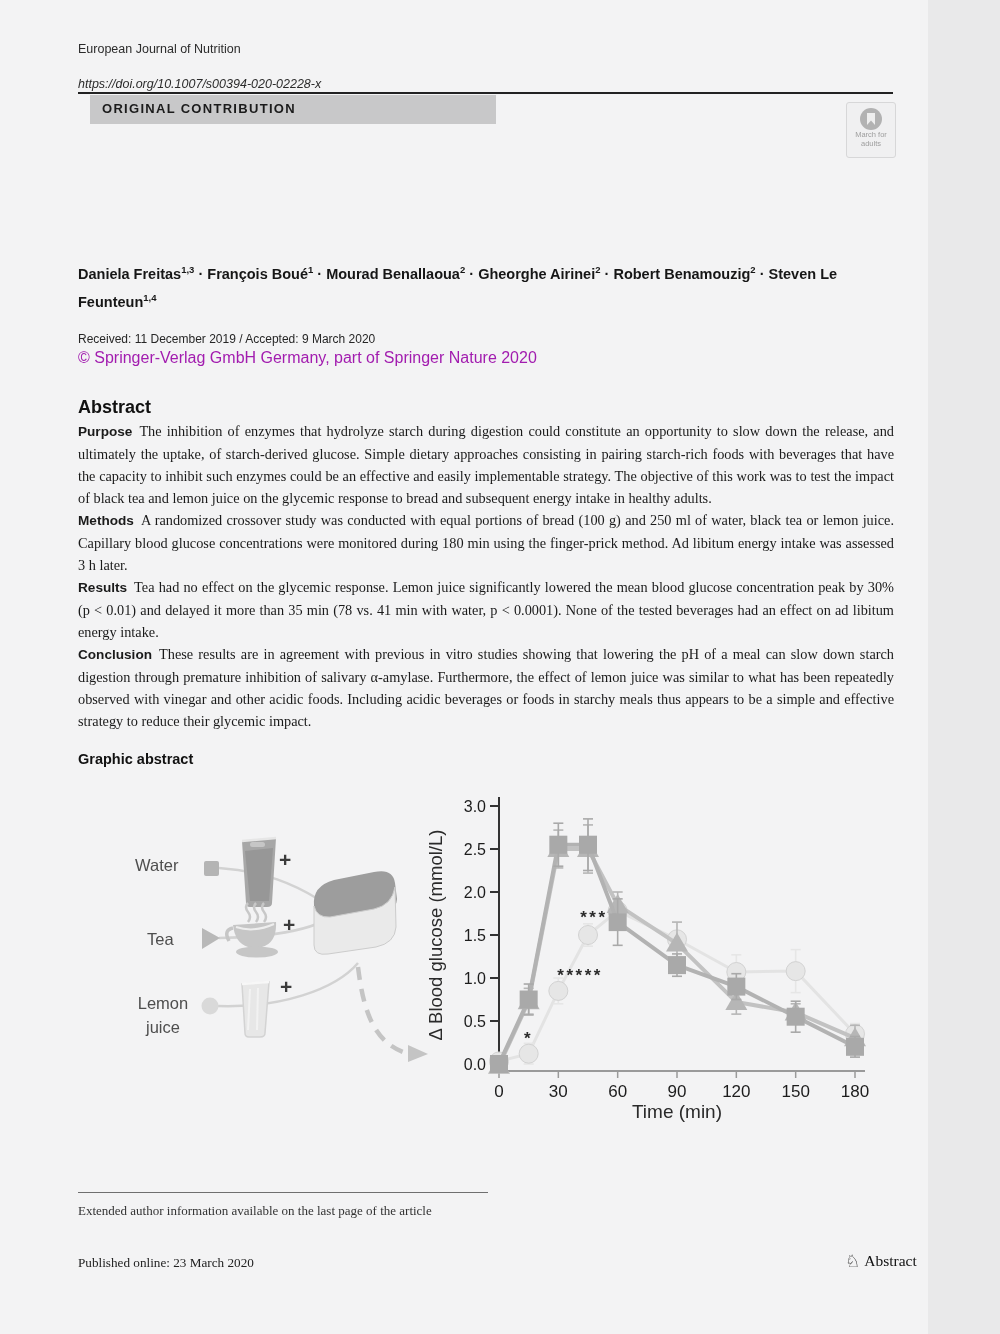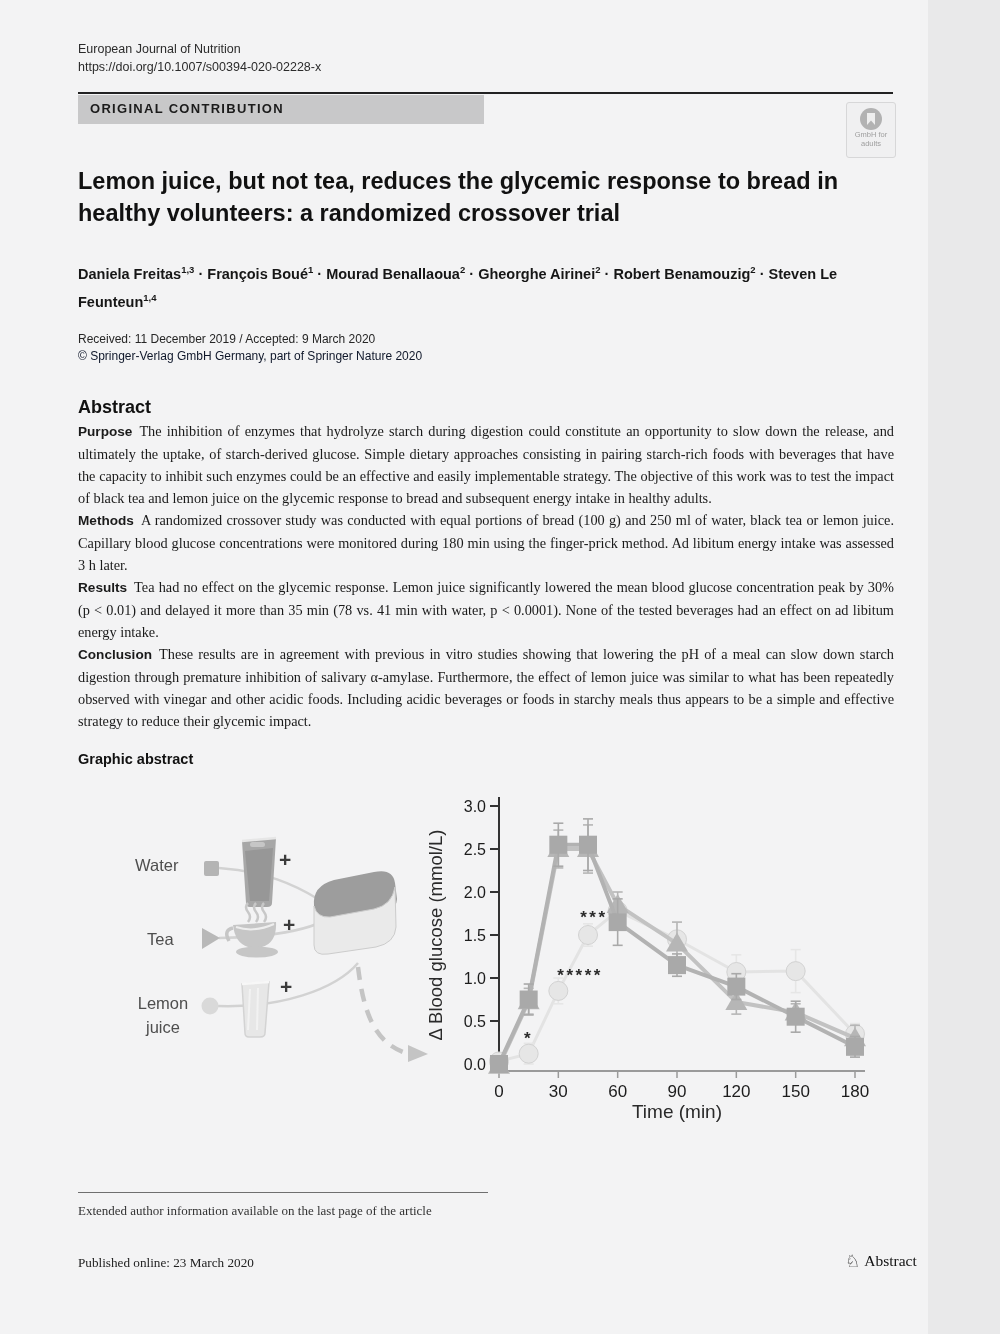--- a/index.html
+++ b/index.html
@@ -1,34 +1,34 @@
 <!DOCTYPE html>
 <html><head>
 <meta charset="utf-8">
 <style>
   html,body{margin:0;padding:0;background:#e9e9ea;}
   .page{position:relative;width:928px;height:1334px;background:#f3f3f4;overflow:hidden;
         font-family:"Liberation Sans",sans-serif;color:#1c1c1c;}
   .abs{position:absolute;}
   .journal-line{left:78px;top:42px;font-size:12.5px;color:#2b2b2b;}
-  .doi-line{left:78px;top:60px;font-size:12.5px;color:#2b2b2b;}
+  .doi-line{left:78px;top:77px;font-size:12.5px;color:#2b2b2b;font-style:italic;}
   .top-rule{left:78px;top:92px;width:815px;border-top:2.5px solid #222;}
-  .banner{left:78px;top:95px;width:406px;height:29px;background:#c8c8c9;}
+  .banner{left:90px;top:95px;width:406px;height:29px;background:#c8c8c9;}
   .banner span{display:block;padding:6px 0 0 12px;font-size:13px;font-weight:bold;
                letter-spacing:1.3px;color:#1b1b1b;}
   .badge{left:846px;top:102px;width:48px;height:54px;background:#f0f0f1;border:1px solid #d7d7d8;
          border-radius:3px;text-align:center;cursor:pointer;}
   .badge-circle{margin:5px auto 1px;width:22px;height:22px;border-radius:50%;background:#b2b2b2;position:relative;}
   .badge-circle svg{position:absolute;left:0;top:0;}
   .badge-text{font-size:7.5px;line-height:8.5px;color:#9e9e9e;}
   .title{left:78px;top:166px;width:790px;font-size:23.5px;font-weight:bold;line-height:31.5px;color:#111;}
   .authors{left:78px;top:258px;width:770px;font-size:14.5px;font-weight:bold;line-height:23px;color:#161616;}
   .authors sup{font-size:9.5px;}
   .received{left:78px;top:332px;font-size:12px;color:#262626;}
-  .copyright{left:78px;top:349px;font-size:12px;color:#0f172a;}
+  .copyright{left:78px;top:349px;font-size:16px;color:#a21caf;}
   .abstract-head{left:78px;top:397px;font-size:18px;font-weight:bold;color:#111;}
   .abstract-body{left:78px;top:420px;width:816px;font-family:"Liberation Serif",serif;
                  font-size:14.3px;line-height:22px;text-align:justify;color:#1a1a1a;}
   .abstract-body p{margin:0;}
   .abs-label{font-family:"Liberation Sans",sans-serif;font-weight:bold;font-size:13.6px;margin-right:7px;}
   .ga-head{left:78px;top:751px;font-size:14.5px;font-weight:bold;color:#111;}
   .figure{left:90px;top:775px;width:820px;height:350px;}
   .keywords{left:78px;top:1154px;width:816px;font-family:"Liberation Serif",serif;font-size:14.3px;color:#1a1a1a;}
   .kw-label{font-family:"Liberation Sans",sans-serif;font-weight:bold;font-size:13.6px;margin-right:8px;}
   .foot-rule{left:78px;top:1192px;width:410px;border-top:1.5px solid #6f6f6f;}
@@ -51,25 +51,24 @@
   <div class="abs banner">
     <span>ORIGINAL CONTRIBUTION</span>
   </div>
 
   <div class="abs badge">
     <div class="badge-circle">
       <svg width="22" height="22" viewBox="0 0 22 22">
         <polygon points="7,5 15,5 15,17 11,12.5 7,17" fill="#eeeeee"></polygon>
       </svg>
     </div>
-    <div class="badge-text">GmbH for</div>
+    <div class="badge-text">March for</div>
     <div class="badge-text">adults</div>
   </div>
 
-  <h1 class="abs title" style="margin:0;">Lemon juice, but not tea, reduces the glycemic response to bread in healthy volunteers: a randomized crossover trial</h1>
 
   <div class="abs authors" id="authors-line"><span>Daniela Freitas<sup>1,3</sup></span> · <span>François Boué<sup>1</sup></span> · <span>Mourad Benallaoua<sup>2</sup></span> · <span>Gheorghe Airinei<sup>2</sup></span> · <span>Robert Benamouzig<sup>2</sup></span> · <span>Steven Le Feunteun<sup>1,4</sup></span></div>
 
   <div class="abs received">Received: 11 December 2019 / Accepted: 9 March 2020</div>
   <div class="abs copyright">© Springer-Verlag GmbH Germany, part of Springer Nature 2020</div>
 
   <div class="abs abstract-head">Abstract</div>
   <div class="abs abstract-body" id="abstract-paragraphs">
       <p><span class="abs-label">Purpose</span>The inhibition of enzymes that hydrolyze starch during digestion could constitute an opportunity to slow down the release, and ultimately the uptake, of starch-derived glucose. Simple dietary approaches consisting in pairing starch-rich foods with beverages that have the capacity to inhibit such enzymes could be an effective and easily implementable strategy. The objective of this work was to test the impact of black tea and lemon juice on the glycemic response to bread and subsequent energy intake in healthy adults.</p>
       <p><span class="abs-label">Methods</span>A randomized crossover study was conducted with equal portions of bread (100 g) and 250 ml of water, black tea or lemon juice. Capillary blood glucose concentrations were monitored during 180 min using the finger-prick method. Ad libitum energy intake was assessed 3 h later.</p>

